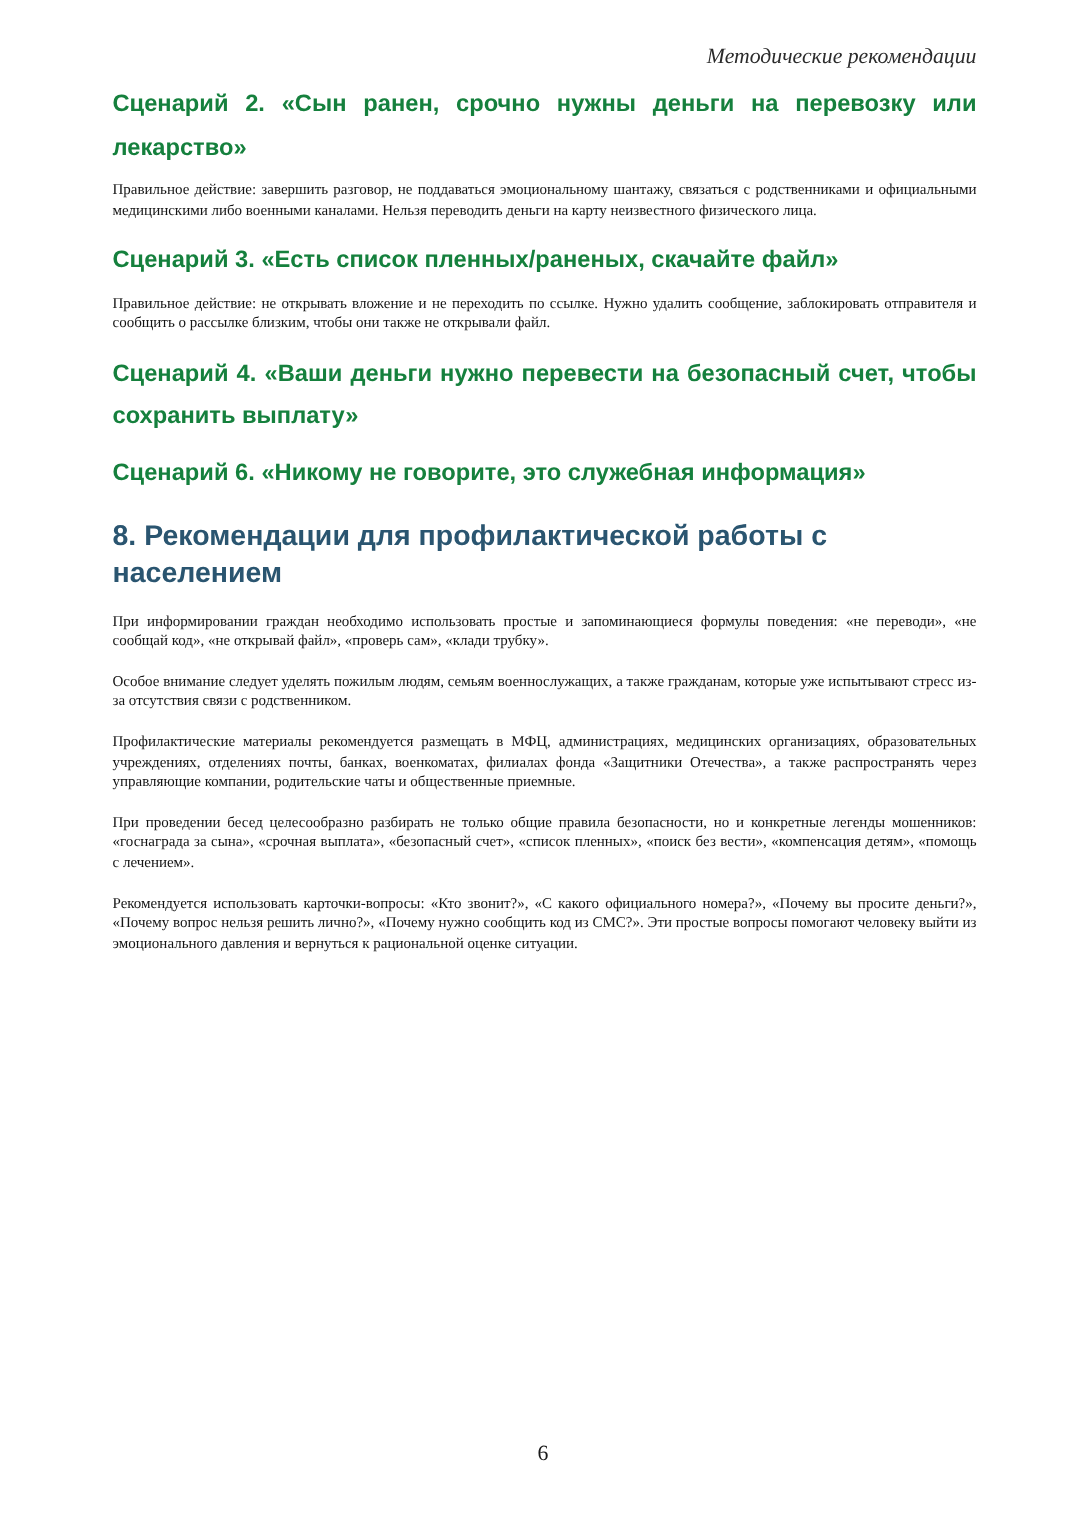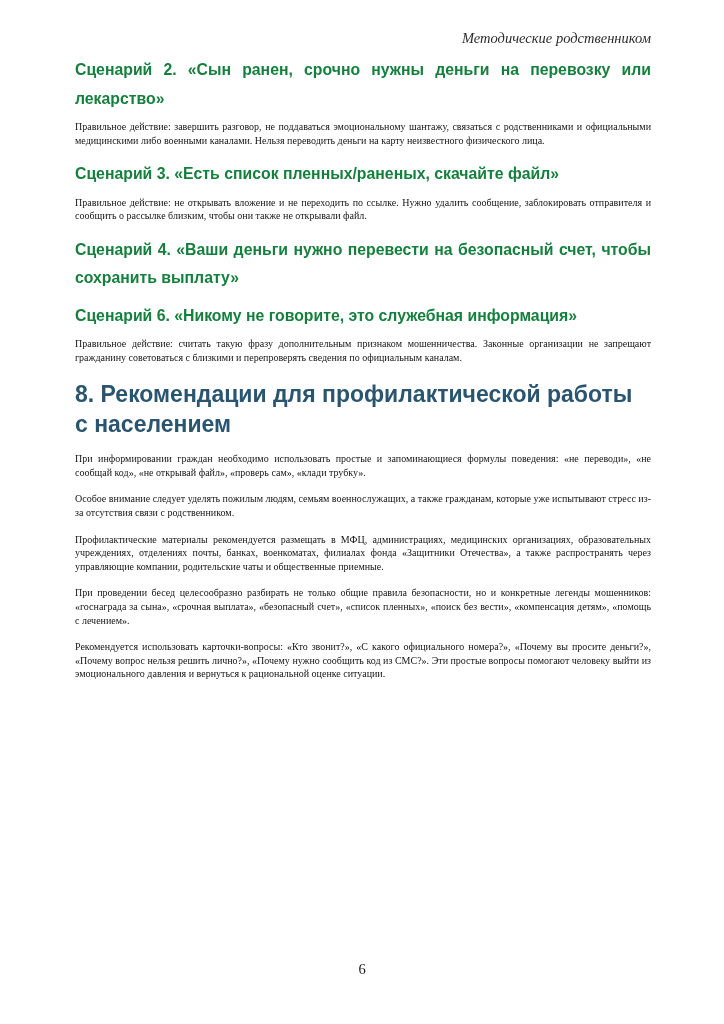--- a/index.html
+++ b/index.html
@@ -34,21 +34,21 @@
     font-weight: bold;
     font-size: 15.8px;
     color: #15803d;
     line-height: 1.8;
     text-align: justify;
     margin: 9px 0 7px 0;
   }
   .h-section {
     font-family: "Liberation Sans", "DejaVu Sans", sans-serif;
     font-weight: bold;
-    font-size: 23px;
+    font-size: 19px;
     color: #2a5570;
     line-height: 1.3;
     margin: 16px 0 12px 0;
   }
   .para {
     font-size: 10px;
     line-height: 1.36;
     text-align: justify;
     margin: 0 0 13px 0;
   }
@@ -59,32 +59,31 @@
     width: 724px;
     text-align: center;
     font-size: 14.5px;
     color: #1a1a1a;
   }
 </style>
 </head>
 <body>
 
 <div class="page">
-  <p class="doc-header">Методические родственником</p>
+  <p class="doc-header">Методические рекомендации</p>
 
   <h2 class="h-scenario">Сценарий 2. «Сын ранен, срочно нужны деньги на перевозку или лекарство»</h2>
   <p class="para">Правильное действие: завершить разговор, не поддаваться эмоциональному шантажу, связаться с родственниками и официальными медицинскими либо военными каналами. Нельзя переводить деньги на карту неизвестного физического лица.</p>
 
   <h2 class="h-scenario">Сценарий 3. «Есть список пленных/раненых, скачайте файл»</h2>
   <p class="para">Правильное действие: не открывать вложение и не переходить по ссылке. Нужно удалить сообщение, заблокировать отправителя и сообщить о рассылке близким, чтобы они также не открывали файл.</p>
 
   <h2 class="h-scenario">Сценарий 4. «Ваши деньги нужно перевести на безопасный счет, чтобы сохранить выплату»</h2>
 
   <h2 class="h-scenario">Сценарий 6. «Никому не говорите, это служебная информация»</h2>
-  <p class="para">Правильное действие: считать такую фразу дополнительным признаком мошенничества. Законные организации не запрещают гражданину советоваться с близкими и перепроверять сведения по официальным каналам.</p>
 
   <h1 class="h-section">8. Рекомендации для профилактической работы с населением</h1>
   <p class="para">При информировании граждан необходимо использовать простые и запоминающиеся формулы поведения: «не переводи», «не сообщай код», «не открывай файл», «проверь сам», «клади трубку».</p>
   <p class="para">Особое внимание следует уделять пожилым людям, семьям военнослужащих, а также гражданам, которые уже испытывают стресс из-за отсутствия связи с родственником.</p>
   <p class="para">Профилактические материалы рекомендуется размещать в МФЦ, администрациях, медицинских организациях, образовательных учреждениях, отделениях почты, банках, военкоматах, филиалах фонда «Защитники Отечества», а также распространять через управляющие компании, родительские чаты и общественные приемные.</p>
   <p class="para">При проведении бесед целесообразно разбирать не только общие правила безопасности, но и конкретные легенды мошенников: «госнаграда за сына», «срочная выплата», «безопасный счет», «список пленных», «поиск без вести», «компенсация детям», «помощь с лечением».</p>
   <p class="para">Рекомендуется использовать карточки-вопросы: «Кто звонит?», «С какого официального номера?», «Почему вы просите деньги?», «Почему вопрос нельзя решить лично?», «Почему нужно сообщить код из СМС?». Эти простые вопросы помогают человеку выйти из эмоционального давления и вернуться к рациональной оценке ситуации.</p>
 
 </div>
 

